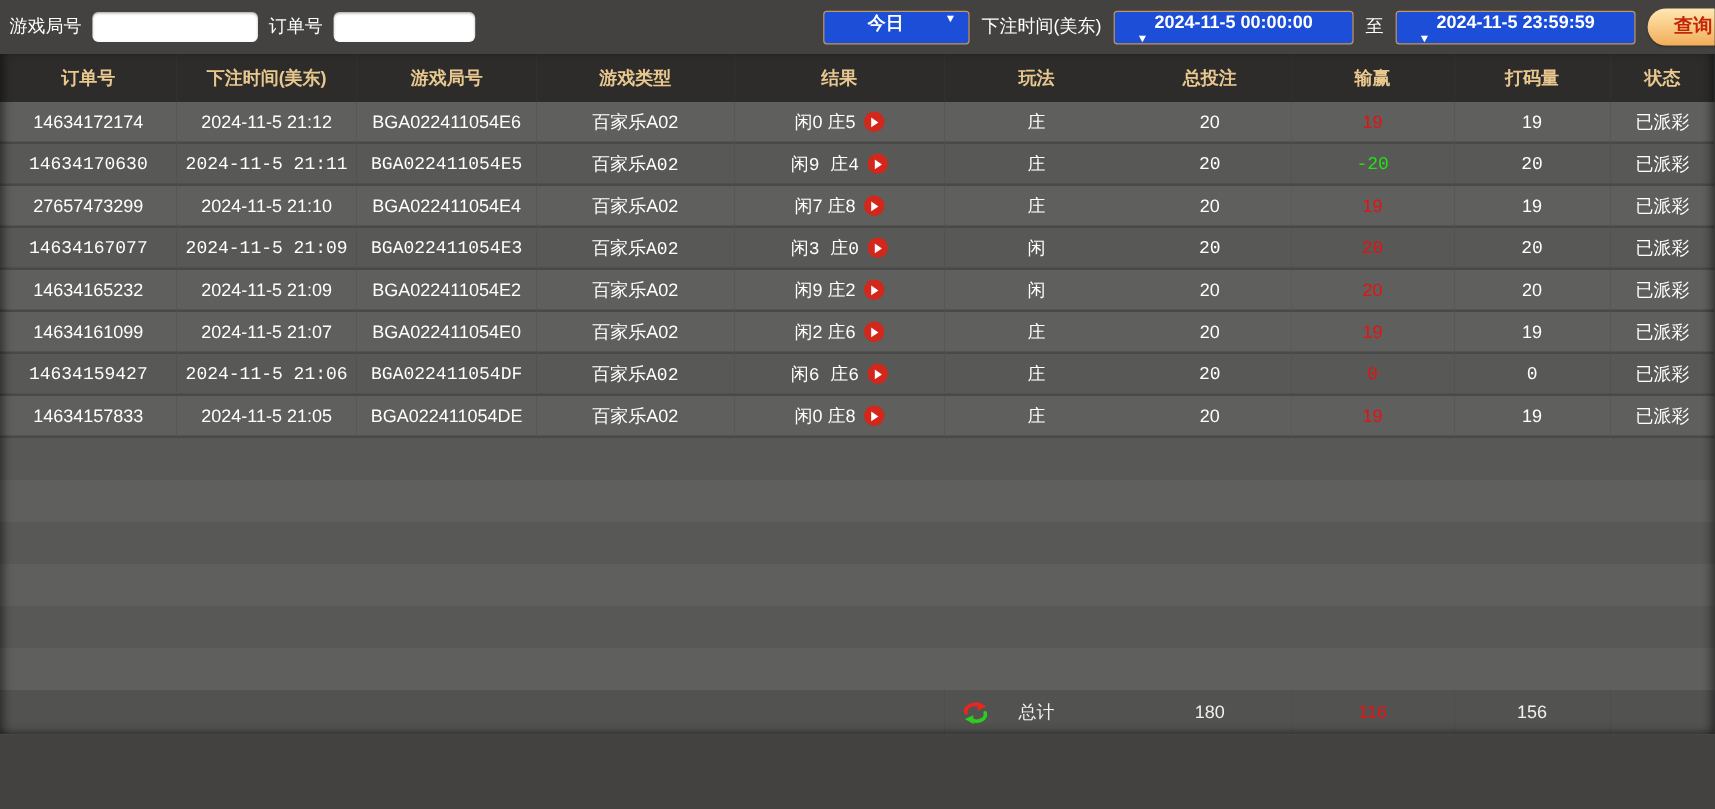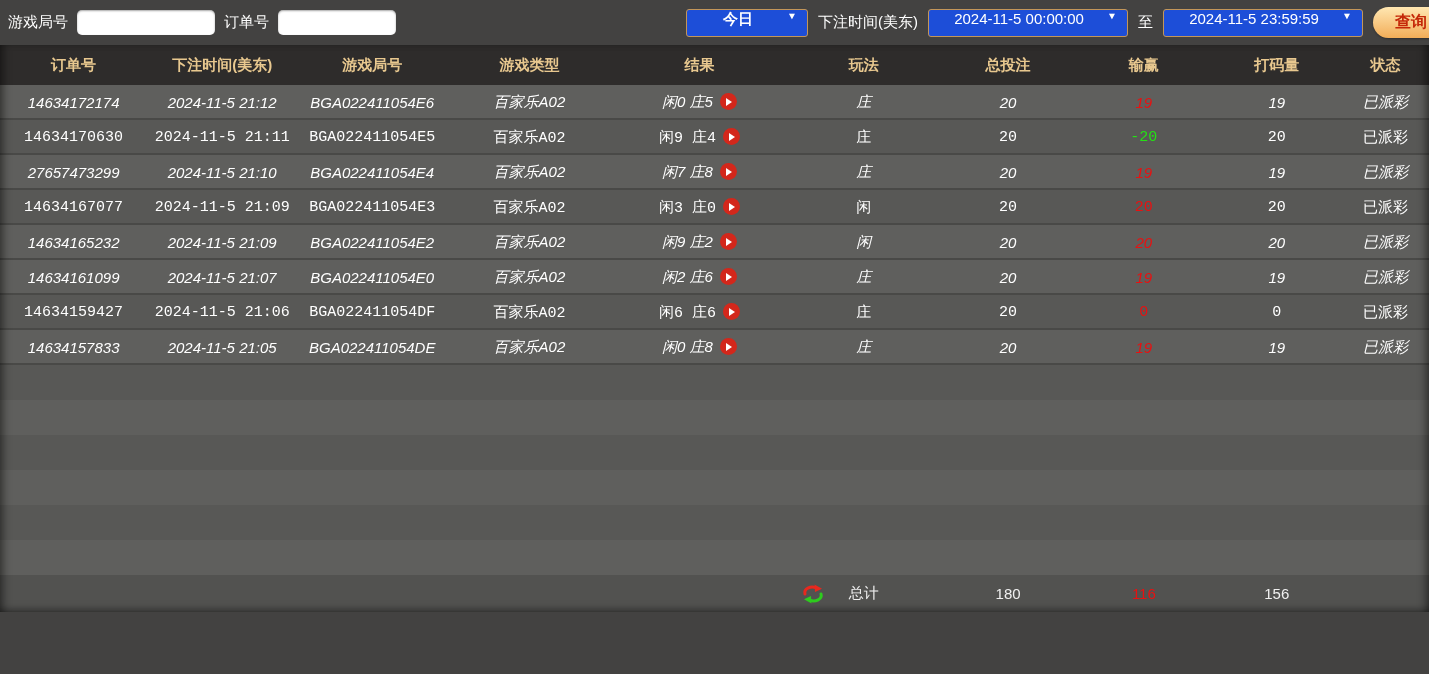--- a/index.html
+++ b/index.html
@@ -11,37 +11,37 @@
   .lbl{color:#ffffff;font-size:15px;white-space:nowrap;}
   .txt{height:25px;border:none;border-radius:5px;background:#ffffff;outline:none;
        box-shadow:inset 0 1px 2px rgba(0,0,0,.35);padding:0 6px;font-size:14px;
        font-family:"Liberation Sans","DejaVu Sans",sans-serif;}
   .w138{width:126px;} .w118{width:106px;}
   .rightgrp{margin-left:auto;display:flex;align-items:center;gap:10px;}
   .dropdown{height:26px;background:#1d4ed8;border:1px solid #c39659;border-radius:3px;
             color:#fff;display:flex;padding:0 10px;font-size:15px;cursor:pointer;}
   .dropdown .dd-text{flex:1;text-align:center;}
   .quick{width:100px;font-weight:bold;}
-  .ddate{width:178px;font-weight:400;}
+  .ddate{width:178px;font-weight:700;flex-direction:column;}
   .caret{font-size:10px;color:#fff;margin-left:8px;transform:scaleY(.9);}
   .query-btn{height:31px;margin-right:-28px;border:none;border-radius:16px;
              background:linear-gradient(#ffe7b2,#f2ad58);color:#c42708;font-weight:bold;font-size:16px;
              padding:0 30px 0 22px;cursor:pointer;box-shadow:0 1px 2px rgba(0,0,0,.3);
              font-family:"Liberation Sans","DejaVu Sans",sans-serif;}
 
   
   .table-wrap{position:relative;}
   .table-wrap::after{content:"";position:absolute;inset:0;pointer-events:none;
        box-shadow:inset 7px 0 8px -4px rgba(0,0,0,.45), inset -7px 0 8px -4px rgba(0,0,0,.45),
                   inset 0 -6px 8px -4px rgba(0,0,0,.35);}
   table{width:1429px;border-collapse:separate;border-spacing:0;table-layout:fixed;}
   th,td{padding:0;text-align:center;overflow:hidden;white-space:nowrap;}
   thead th{height:40px;background:#2e2c2b;color:#e8c88f;font-weight:bold;font-size:15px;}
   tbody td{height:35px;box-sizing:border-box;color:#ffffff;font-size:15px;}
-  tr.odd td{background:#5f5f5d;font-style:italic;}
+  tr.odd td{background:#5f5f5d;}
   tr.even td{background:#585856;font-family:Liberation Mono, monospace;}
   .data-row td{box-shadow:inset 0 -2px 0 #494947;}
   .red{color:#e81111 !important;}
   .green{color:#24e114 !important;}
   .result-wrap{display:inline-flex;align-items:flex-start;gap:7px;vertical-align:middle;}
   .play-icon{width:17px;height:17px;border-radius:50%;background:#d3271b;
              display:inline-flex;align-items:center;justify-content:center;cursor:pointer;flex:0 0 auto;}
   .play-icon::after{content:"";display:block;margin-left:2px;
              border-left:6px solid #fff;border-top:4px solid transparent;border-bottom:4px solid transparent;}
 

